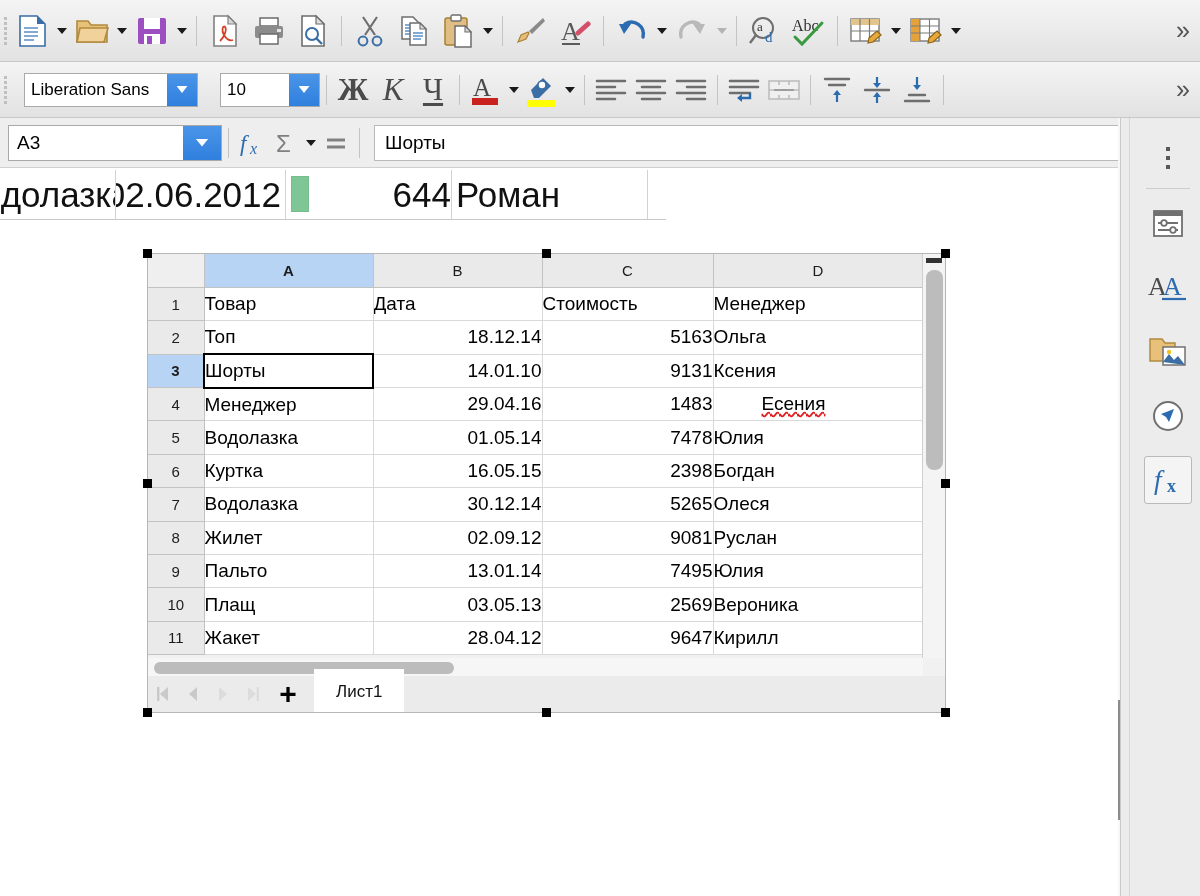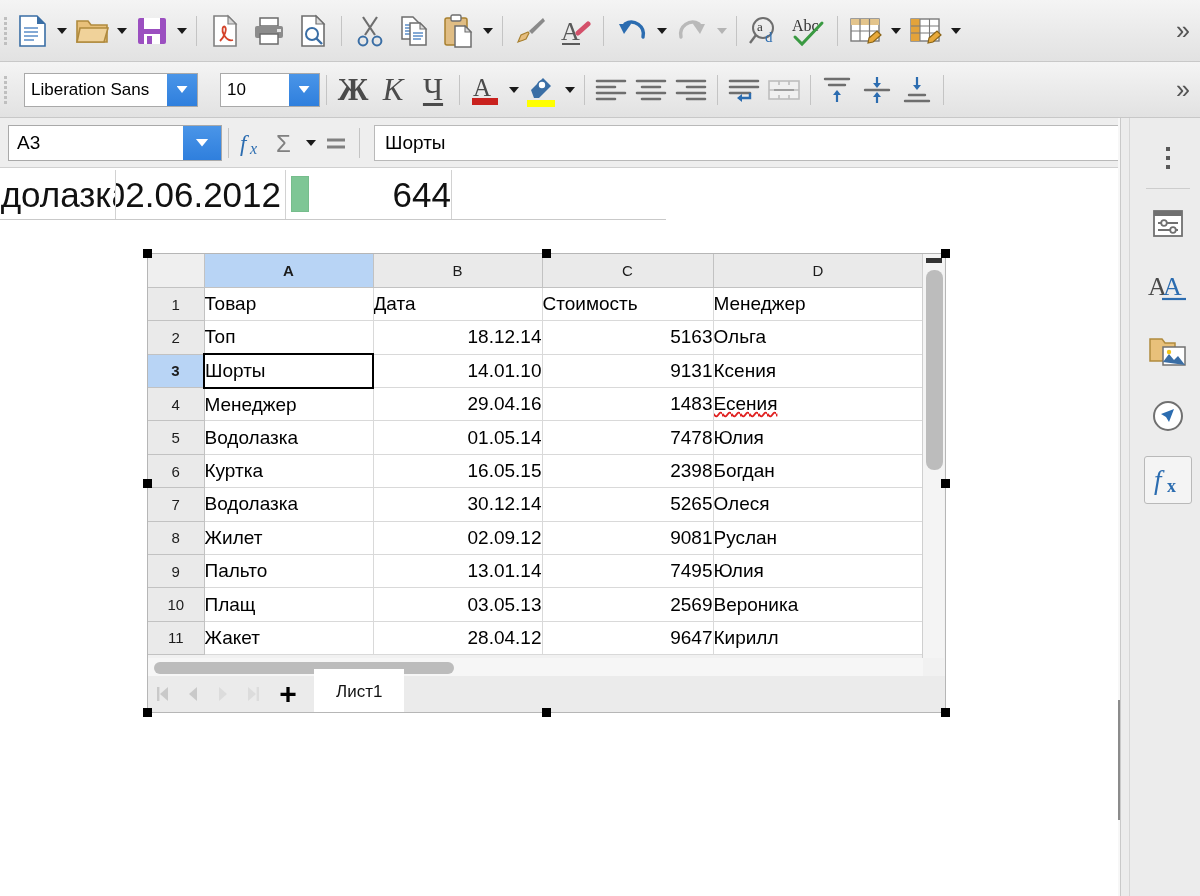--- a/index.html
+++ b/index.html
@@ -150,21 +150,21 @@
     background: #eaeaea; border: 1px solid #c2c2c2; border-left: none;
     text-align: center; font-size: 15px; color: #1c1c1c; width: 56px;
   }
   .rowhead.sel { background: #b8d4f5; font-weight: bold; }
   td.cell {
     background: #fff; border: 1px solid #d9d9d9; border-top: none; border-left: none;
     font-size: 19px; color: #000; padding: 0 4px; white-space: nowrap; overflow: hidden;
   }
   td.cell.num { text-align: right; }
   td.cell.active { border: 2px solid #000; }
-  .sp { text-decoration: underline wavy #e02020; text-decoration-skip-ink: none; }
+  .sp { text-decoration: underline wavy #e02020; text-decoration-skip-ink: none; margin-left: 48px; }
 
   
   #ole-vscroll {
     position: absolute; right: 1px; top: 0; width: 22px; height: 404px;
     background: #f4f4f4; border-left: 1px solid #cfcfcf;
   }
   #ole-vsplit { position: absolute; left: 3px; top: 4px; width: 16px; height: 5px; background: #333; }
   #ole-vthumb {
     position: absolute; left: 3px; top: 16px; width: 17px; height: 200px;
     background: #bcbcbc; border-radius: 8px;
@@ -581,20 +581,21 @@
   <div id="formula-expand"></div>
 </div>
 
 <div id="zoom-row">
   <div class="zc z-a">одолазка</div>
   <div class="zc z-b">02.06.2012</div>
   <div class="zc z-c">
     <div id="green-bar"></div>
     <span>644</span>
   </div>
+  <div class="zc z-d">Роман</div>
 </div>
 
 <div id="sheet-object">
 
   <div id="sheet-frame">
 
     <div id="grid-wrap">
       <table class="sheet">
         <colgroup>
           <col style="width:56px">

